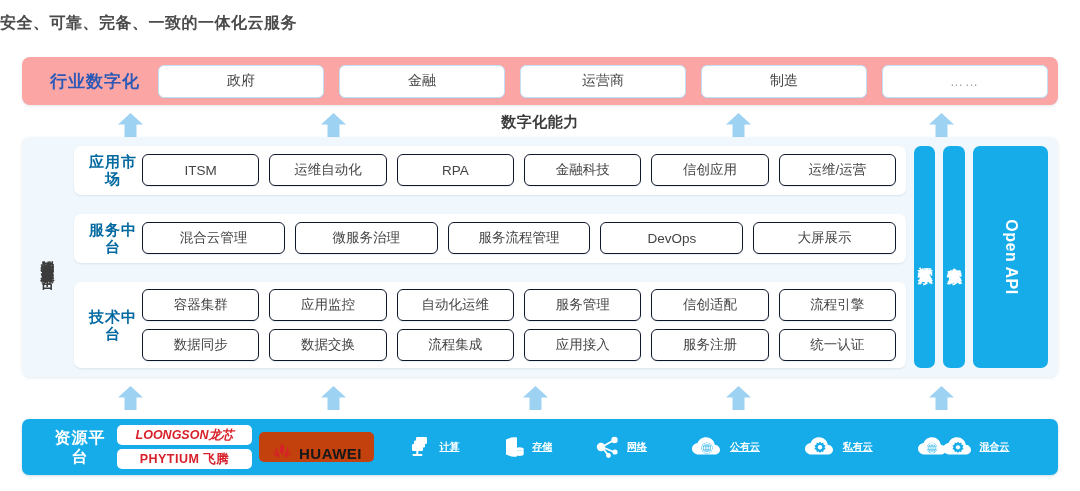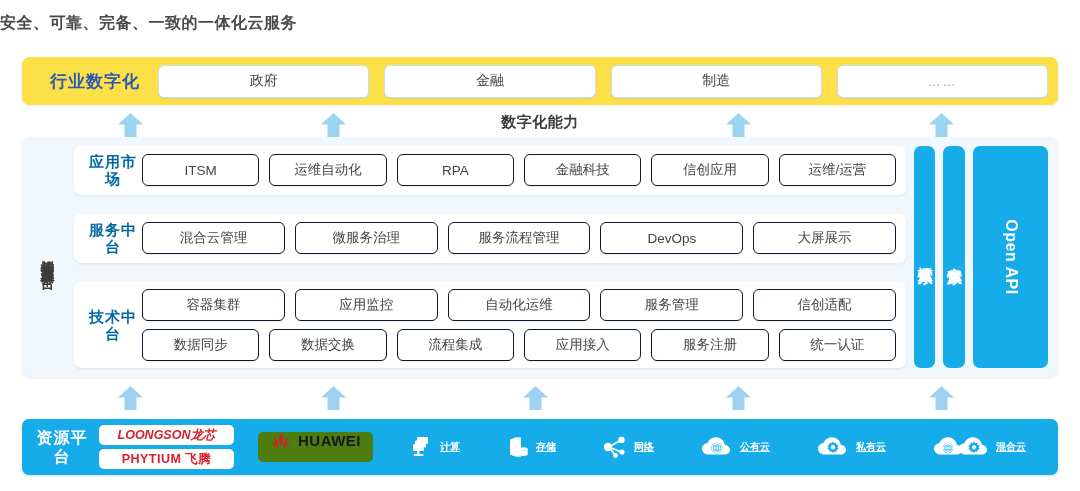--- a/index.html
+++ b/index.html
@@ -12,21 +12,21 @@
   }
   
   .page-title{
     position:absolute;left:0;top:13px;width:1080px;
     text-align:left;
     font-size:16px;font-weight:bold;color:#4a4a4a;
     letter-spacing:.5px;
   }
   
   .card{
-    background:#fde047;
+    background:#fca5a5;
     border-radius:8px;
     box-shadow:0 1px 3px rgba(90,120,150,.18);
   }
   
   .industry-row{
     position:absolute;left:22px;top:57px;width:1036px;height:48px;
     display:flex;align-items:center;
     padding:0 10px;box-sizing:border-box;
   }
   .industry-label{
@@ -108,55 +108,56 @@
     color:#fff;font-weight:bold;font-size:15px;letter-spacing:1px;
   }
   .vbar.cjk{writing-mode:vertical-rl;text-orientation:upright;}
   .vbar.rot span{display:block;transform:rotate(90deg);white-space:nowrap;font-size:16px;letter-spacing:.5px;}
 
   
   .resource{
     position:absolute;left:22px;top:419px;width:1036px;height:56px;
     background:#16ace9;border-radius:7px;
     display:flex;align-items:center;
-    padding:0 9px;box-sizing:border-box;
+    padding:0 27px;box-sizing:border-box;
     box-shadow:0 1px 3px rgba(70,120,160,.25);
   }
   .resource-label{
     flex:0 0 62px;width:62px;text-align:center;
     color:#fff;font-weight:bold;font-size:16px;line-height:1.2;letter-spacing:1px;
   }
   .chip-stack{display:flex;flex-direction:column;gap:4px;margin-left:6px;}
   .chip{
     background:#fff;border-radius:5px;
     height:20px;min-width:135px;
     display:flex;align-items:center;justify-content:center;
     font-size:12.5px;font-weight:bold;font-style:italic;
     color:#d8202a;padding:0 8px;box-sizing:border-box;white-space:nowrap;
   }
   .chip.b{font-style:normal;letter-spacing:.5px;font-weight:bold;}
   .chip-huawei{
-    background:#4d7c0f;border-radius:5px;height:30px;margin-left:24px;
-    display:flex;align-items:flex-start;gap:6px;padding:0 12px;box-sizing:border-box;
+    background:#c2410c;border-radius:5px;height:30px;margin-left:7px;
+    display:flex;align-items:flex-end;gap:6px;padding:0 12px;box-sizing:border-box;
   }
   .hw-text{font-size:15px;font-weight:bold;color:#17181a;letter-spacing:.5px;}
   .res-items{display:flex;align-items:center;flex:1;justify-content:space-around;margin-left:14px;}
   .res-item{display:flex;align-items:center;gap:6px;color:#fff;font-size:10px;font-weight:bold;text-decoration:underline;}
   .res-item .ic{display:flex;align-items:center;}
 </style>
 </head>
 <body>
 
 <div class="page-title">安全、可靠、完备、一致的一体化云服务</div>
 
 <div class="industry-row card">
   <div class="industry-label">行业数字化</div>
   <div class="industry-items">
     <div class="pill">政府</div>
     <div class="pill">金融</div>
+    <div class="pill">运营商</div>
     <div class="pill">制造</div>
     <div class="pill dots">……</div>
   </div>
 </div>
 
 <div class="arrow" style="left:118px;top:113px;"></div>
 <div class="arrow" style="left:321px;top:113px;"></div>
 <div class="arrow" style="left:726px;top:113px;"></div>
 <div class="arrow" style="left:929px;top:113px;"></div>
 <div class="cap-label">数字化能力</div>
@@ -196,20 +197,21 @@
 
     <div class="layer">
       <div class="layer-label">技术中台</div>
       <div class="layer-rows">
         <div class="layer-row">
           <div class="cell">容器集群</div>
           <div class="cell">应用监控</div>
           <div class="cell">自动化运维</div>
           <div class="cell">服务管理</div>
           <div class="cell">信创适配</div>
+          <div class="cell">流程引擎</div>
         </div>
         <div class="layer-row">
           <div class="cell">数据同步</div>
           <div class="cell">数据交换</div>
           <div class="cell">流程集成</div>
           <div class="cell">应用接入</div>
           <div class="cell">服务注册</div>
           <div class="cell">统一认证</div>
         </div>
       </div>

